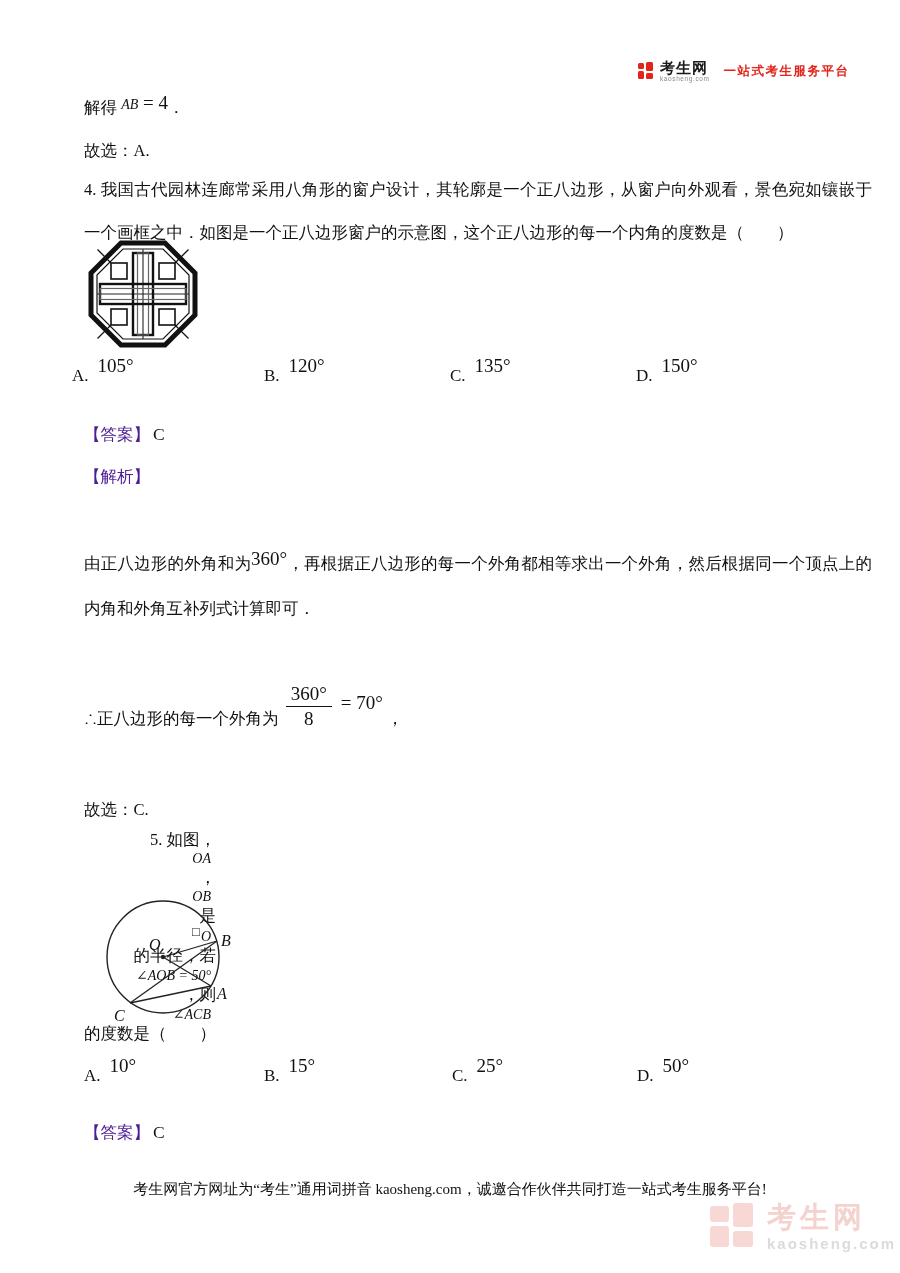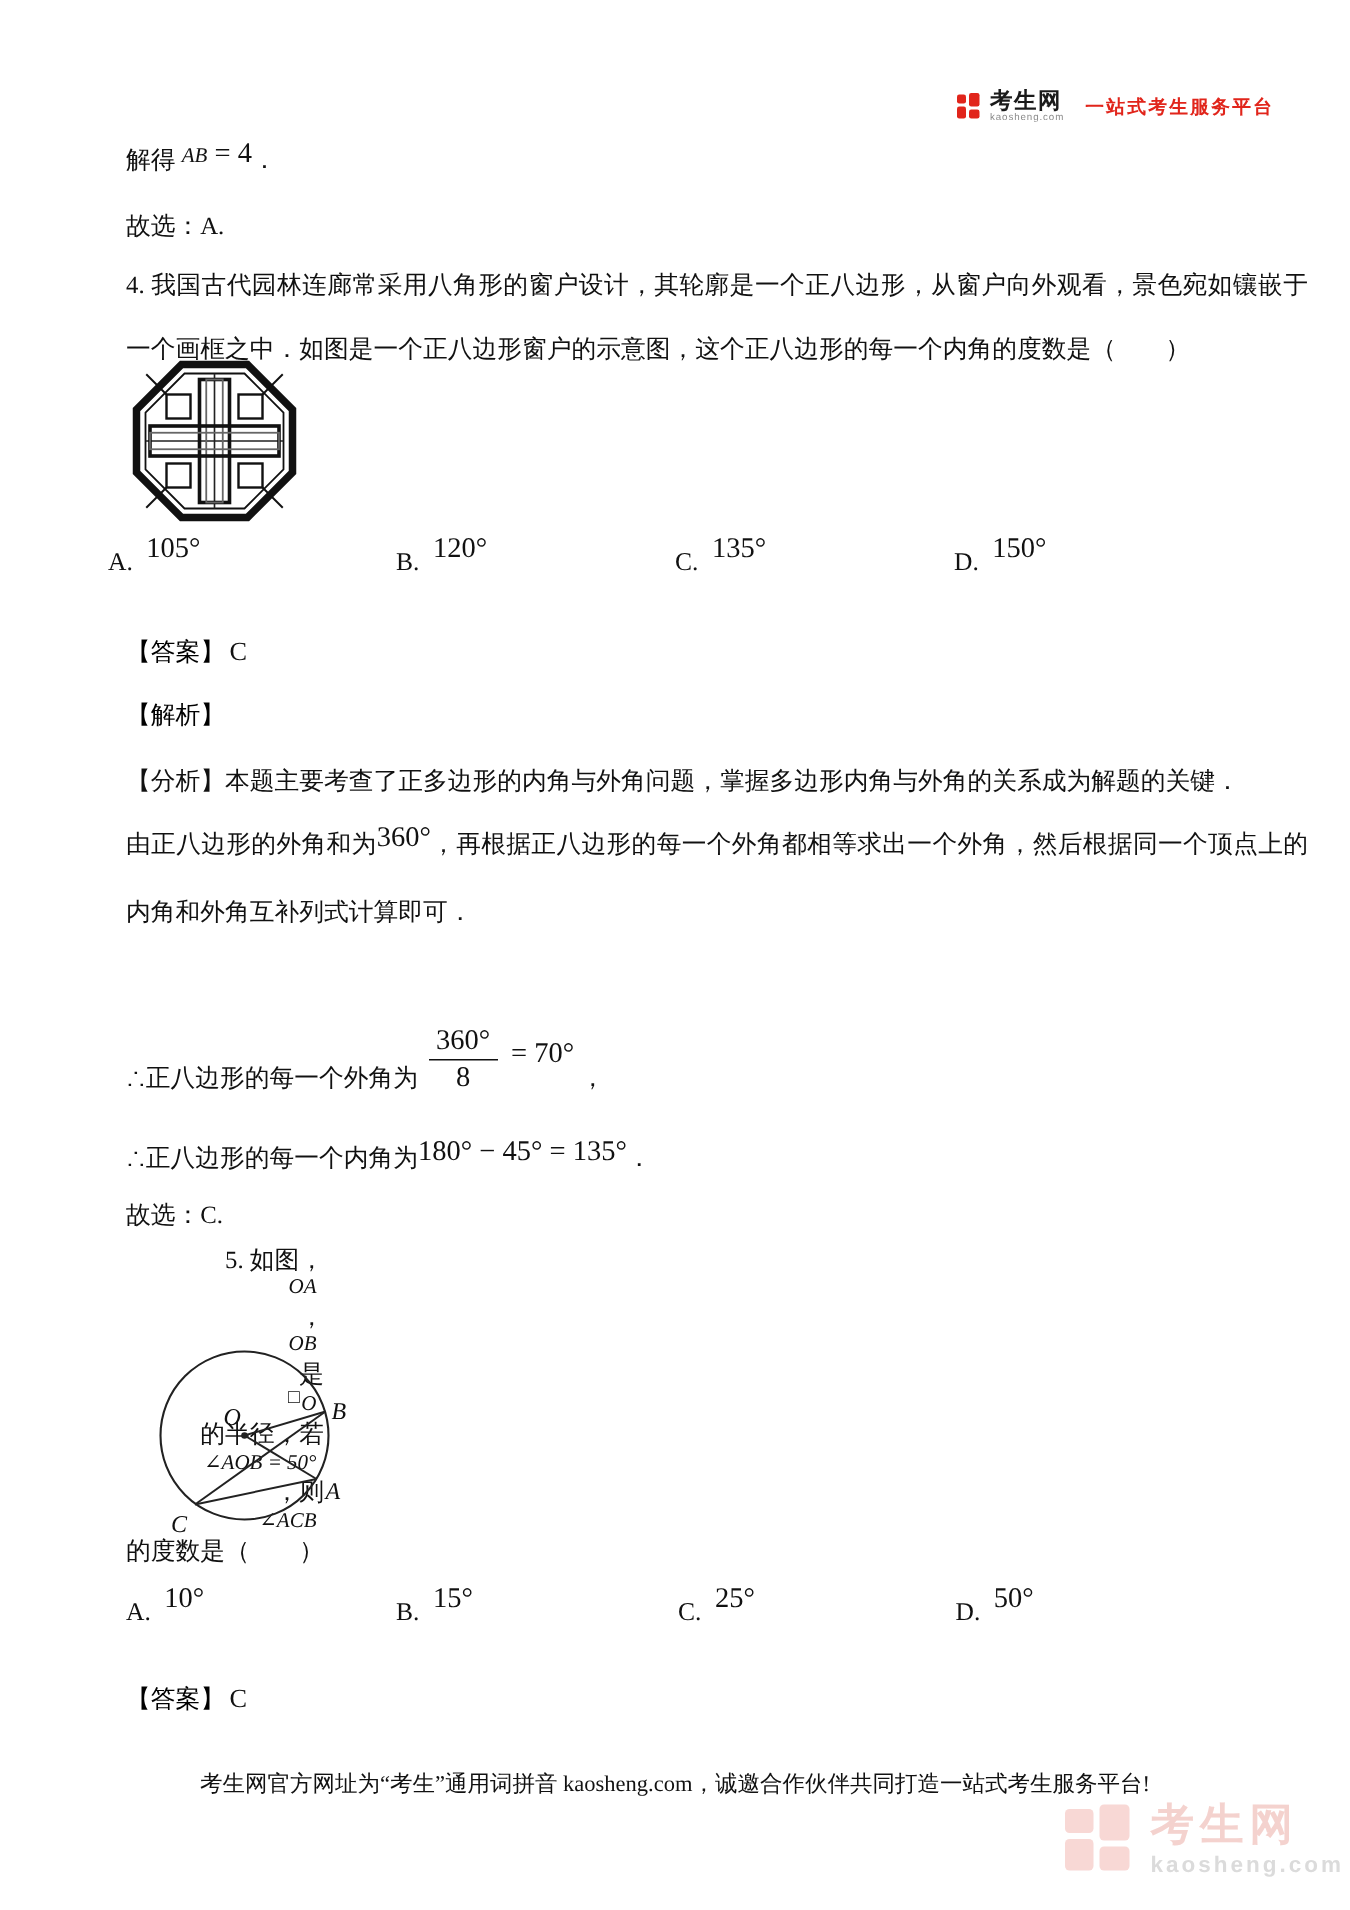--- a/index.html
+++ b/index.html
@@ -20,21 +20,21 @@
   .btag{font-family:"Liberation Sans","DejaVu Sans",sans-serif;font-size:12.5px;font-weight:700;color:#E1251B;letter-spacing:1.5px;margin-left:8px;}
 
   
   .abs{position:absolute;}
   .cn{font-size:16.5px;}
   .line{position:absolute;left:84px;font-size:16.5px;white-space:nowrap;}
   .para{position:absolute;left:84px;width:788px;font-size:16.5px;line-height:43px;text-align:justify;}
   .mv{font-family:"Liberation Serif","DejaVu Serif",serif;font-style:italic;font-size:14px;}
   .mn{font-family:"Liberation Serif","DejaVu Serif",serif;font-size:19px;}
   .raise{position:relative;top:-4px;}
-  .blue{color:#000000;}
+  .blue{color:#4c1d95;}
   .ansval{font-size:17.5px;margin-left:3px;}
 
   
   .optrow{position:absolute;left:0;top:0;width:900px;height:42px;}
   .opt{position:absolute;font-size:17px;white-space:nowrap;}
   .olabel{font-size:17px;}
   .oval{position:relative;top:-9px;font-size:19px;margin-left:9px;}
 
   
   .fracline{position:absolute;left:84px;display:flex;align-items:flex-end;white-space:nowrap;}
@@ -118,40 +118,36 @@
     <span class="opt" style="left:450px;"><span class="olabel">C.</span><span class="oval">135°</span></span>
     <span class="opt" style="left:636px;"><span class="olabel">D.</span><span class="oval">150°</span></span>
   </div>
 
   <div class="line" style="top:424px;">
     <span class="blue">【答案】</span><span class="ansval">C</span>
   </div>
   <div class="line" style="top:466px;">
     <span class="blue">【解析】</span>
   </div>
-  <div class="para" style="top:499px;">【分析】本题主要考查了正多边形的内角与外角问题，掌握多边形内角与外角的关系成为解题的关键．</div>
 
   <div class="para" style="top:540px;line-height:45px;">
     <span>由正八边形的外角和为</span><span class="mn raise">360°</span><span>，再根据正八边形的每一个外角都相等求出一个外角，然后根据同一个顶点上的内角和外角互补列式计算即可．</span>
   </div>
 
 
   <div class="fracline" style="top:676px;height:54px;">
     <span class="cn">∴正八边形的每一个外角为</span>
     <span class="frac">
       <span class="fn">360°</span>
       <span class="fd">8</span>
     </span>
     <span class="feq">= 70°</span>
     <span class="fcomma cn">，</span>
   </div>
 
-  <div class="line" style="top:761px;">
-    <span class="cn">∴正八边形的每一个内角为</span><span class="mn raise">180° − 45° = 135°</span><span class="cn">．</span>
-  </div>
   <div class="line" style="top:799px;">故选：C.</div>
 
   <div class="q5row">
     <span class="cn">5. 如图，</span>
     <span class="mv mup sp">OA</span>
     <span class="cn">，</span>
     <span class="mv mup sp">OB</span>
     <span class="cn">是</span>
     <span class="mup sp"><span class="mn mbox">□</span><span class="mv">O</span></span>
     <span class="cn">的半径，若</span>

